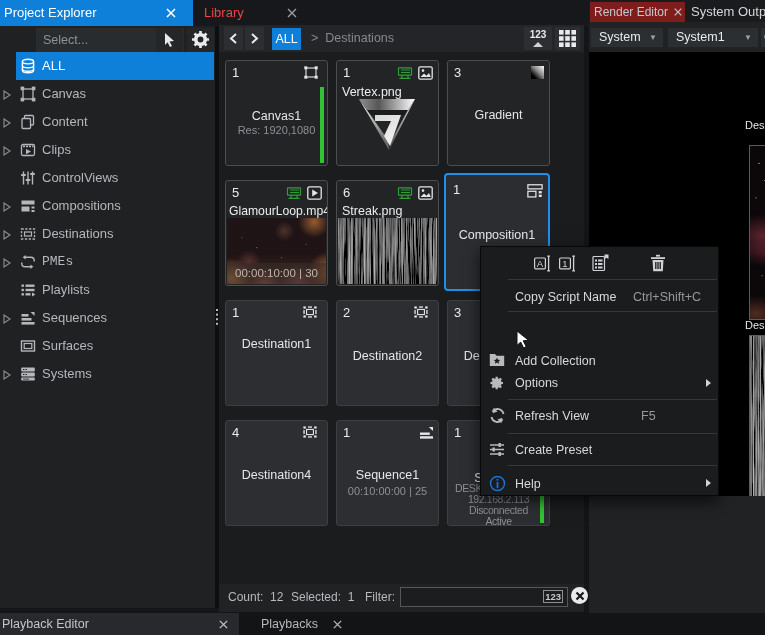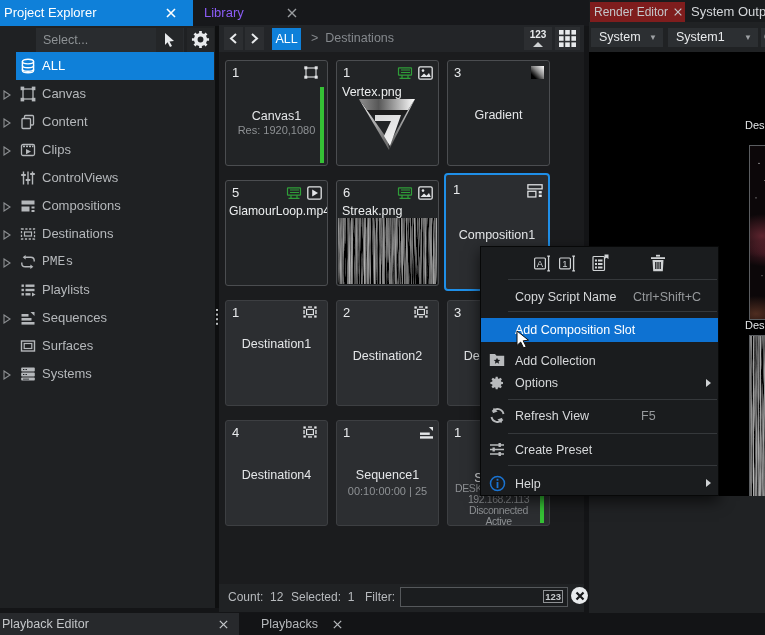--- a/index.html
+++ b/index.html
@@ -47,21 +47,21 @@
 </style></head>
 <body>
 
 <div class="abs" id="topbar"></div>
 <div class="abs tabblue" style="left:0;top:0;width:193px;height:26px;font-size:13px;">
   <span style="position:absolute;left:4px;top:5px;">Project Explorer</span>
   <svg class="abs" style="left:165px;top:7px" width="12" height="12" viewBox="0 0 12 12">
       <path d="M2 2 L10 10 M10 2 L2 10" stroke="#fff" stroke-width="1.6"></path>
     </svg>
 </div>
-<div class="abs" style="left:204px;top:5px;font-size:13px;color:#8b5cf6;">Library</div>
+<div class="abs" style="left:204px;top:5px;font-size:13px;color:#ef4444;">Library</div>
 <svg class="abs" style="left:286px;top:7px" width="12" height="12" viewBox="0 0 12 12">
     <path d="M2 2 L10 10 M10 2 L2 10" stroke="#9b9ea1" stroke-width="1.4"></path>
   </svg>
 
 <div class="abs" id="side"></div>
 
 <div class="abs selbox" style="left:4px;top:28px;width:148px;height:24px;font-size:12.5px;margin-left:32px;">
   <span style="position:absolute;left:7px;top:5px;">Select...</span>
   <span style="position:absolute;right:9px;top:5px;color:#8e9295;font-size:9px;">▼</span>
 </div>
@@ -359,20 +359,36 @@
           <rect x="1.5" y="0.8" width="13" height="7.4" rx="0.5"></rect>
           <path d="M4 3 H13 M4 5.5 H13" stroke-width="1"></path>
           <path d="M5 8.2 V11 M11 8.2 V11 M2.5 11.4 H13.5" stroke-width="1.2"></path>
         </g>
       </svg>
   <svg class="hico" width="15" height="14" viewBox="0 0 15 14">
         <rect x="0.8" y="0.8" width="13.4" height="12.4" rx="1.5" fill="none" stroke="#e4e6e8" stroke-width="1.3"></rect>
         <path d="M5.2 3.6 L11 7 L5.2 10.4 Z" fill="#e4e6e8"></path>
       </svg>
   <div class="flbl" style="top:23px;left:3px;font-size:12.2px;">GlamourLoop.mp4</div>
+  <div style="position:absolute;left:1px;top:37px;width:99px;height:66px;border-radius:0 0 2px 2px;background:
+    radial-gradient(circle 16px at 88% 6%, rgba(215,130,65,0.65), transparent),
+    radial-gradient(circle 10px at 58% 20%, rgba(150,95,75,0.4), transparent),
+    radial-gradient(circle 20px at 5% 92%, rgba(240,155,85,0.75), transparent),
+    radial-gradient(circle 17px at 38% 100%, rgba(225,115,105,0.6), transparent),
+    radial-gradient(circle 19px at 72% 98%, rgba(210,105,115,0.55), transparent),
+    radial-gradient(circle 21px at 103% 82%, rgba(230,140,75,0.7), transparent),
+    radial-gradient(circle 12px at 22% 66%, rgba(160,90,85,0.35), transparent),
+    radial-gradient(circle 1px at 30% 45%, rgba(255,230,200,0.45), transparent),
+    radial-gradient(circle 1px at 55% 60%, rgba(255,230,200,0.4), transparent),
+    radial-gradient(circle 1px at 80% 40%, rgba(255,230,200,0.35), transparent),
+    radial-gradient(circle 1px at 15% 30%, rgba(255,230,200,0.3), transparent),
+    linear-gradient(to top, rgba(120,62,40,0.55), rgba(40,25,25,0.1) 45%),
+    #1e1315;">
+    <div style="position:absolute;left:0;bottom:0;width:100%;height:21px;background:rgba(52,45,42,0.62);color:#bdb6ae;font-size:11.5px;text-align:center;line-height:21px;">00:00:10:00 | 30</div>
+  </div>
 </div>
 <div class="tile" style="left:336px;top:180px;">
   <span class="num">6</span>
   <svg class="hico" style="right:25px;top:6px;" width="16" height="13" viewBox="0 0 16 13">
         <g stroke="#2f9e38" fill="none" stroke-width="1.2">
           <rect x="1.5" y="0.8" width="13" height="7.4" rx="0.5"></rect>
           <path d="M4 3 H13 M4 5.5 H13" stroke-width="1"></path>
           <path d="M5 8.2 V11 M11 8.2 V11 M2.5 11.4 H13.5" stroke-width="1.2"></path>
         </g>
       </svg>
@@ -594,23 +610,20 @@
         <path d="M2.5 6 H13.5 L12.8 17.2 H3.2 Z"></path>
       </g>
       <g stroke="#1a1c1e" stroke-width="1.3">
         <path d="M5.8 8 V15 M8 8 V15 M10.2 8 V15"></path>
       </g>
     </svg>
   <div class="msep" style="top:32px;"></div>
   <div class="mi" style="top:43px;">Copy Script Name</div>
   <div class="msc" style="top:43px;right:17px;">Ctrl+Shift+C</div>
   <div class="msep" style="top:64px;"></div>
-  <div class="abs" style="left:0;top:71px;width:237px;height:24px;background:#0e72d2;">
-    <span style="position:absolute;left:34px;top:5px;font-size:12.5px;color:#fff;">Add Composition Slot</span>
-  </div>
   <svg class="mico" style="top:106px;" width="16" height="14" viewBox="0 0 16 14">
       <path d="M0.8 1 H6 L7.5 2.8 H15.2 V13 H0.8 Z" fill="#b8babc"></path>
       <path d="M8 4.7 L9 6.8 L11.2 7 L9.6 8.5 L10.1 10.7 L8 9.5 L5.9 10.7 L6.4 8.5 L4.8 7 L7 6.8 Z" fill="#1a1c1e"></path>
     </svg>
   <div class="mi" style="top:107px;">Add Collection</div>
   <svg class="mico" style="top:128px;" width="16" height="16" viewBox="0 0 24 24">
       <path fill="#b8babc" d="M12 8.2a3.8 3.8 0 1 0 0 7.6 3.8 3.8 0 0 0 0-7.6zm0 5.8a2 2 0 1 1 0-4 2 2 0 0 1 0 4z"></path>
       <path fill="#b8babc" d="M21 13.5v-3l-2.6-.4a6.7 6.7 0 0 0-.6-1.5l1.6-2.2-2.2-2.2-2.2 1.6a6.7 6.7 0 0 0-1.5-.6L13 2.6h-3l-.4 2.6a6.7 6.7 0 0 0-1.5.6L5.9 4.2 3.7 6.4l1.6 2.2a6.7 6.7 0 0 0-.6 1.5l-2.6.4v3l2.6.4c.14.53.34 1.03.6 1.5l-1.6 2.2 2.2 2.2 2.2-1.6c.47.26.97.46 1.5.6l.4 2.6h3l.4-2.6c.53-.14 1.03-.34 1.5-.6l2.2 1.6 2.2-2.2-1.6-2.2c.26-.47.46-.97.6-1.5z"></path>
     </svg>
   <div class="mi" style="top:129px;">Options</div>

